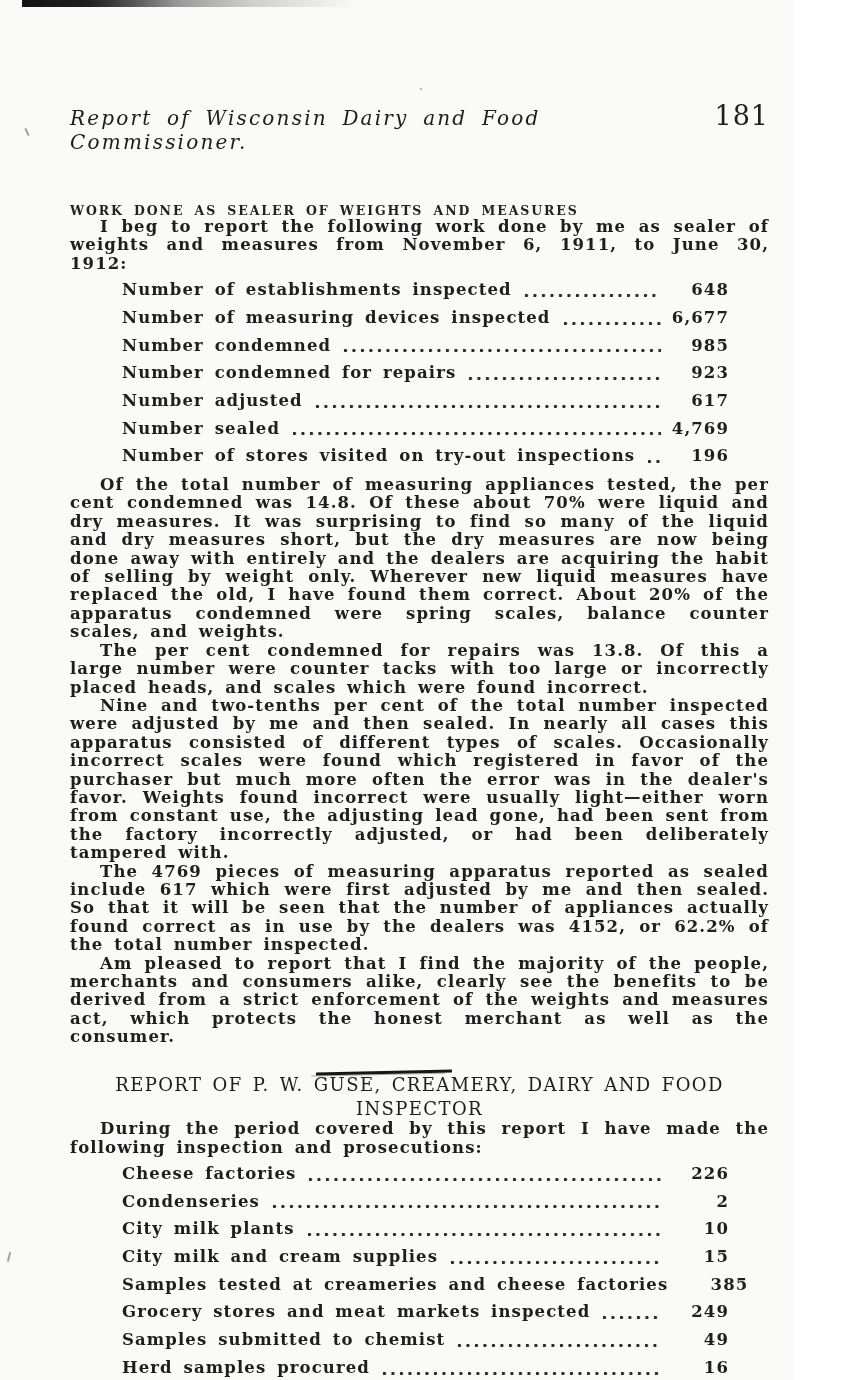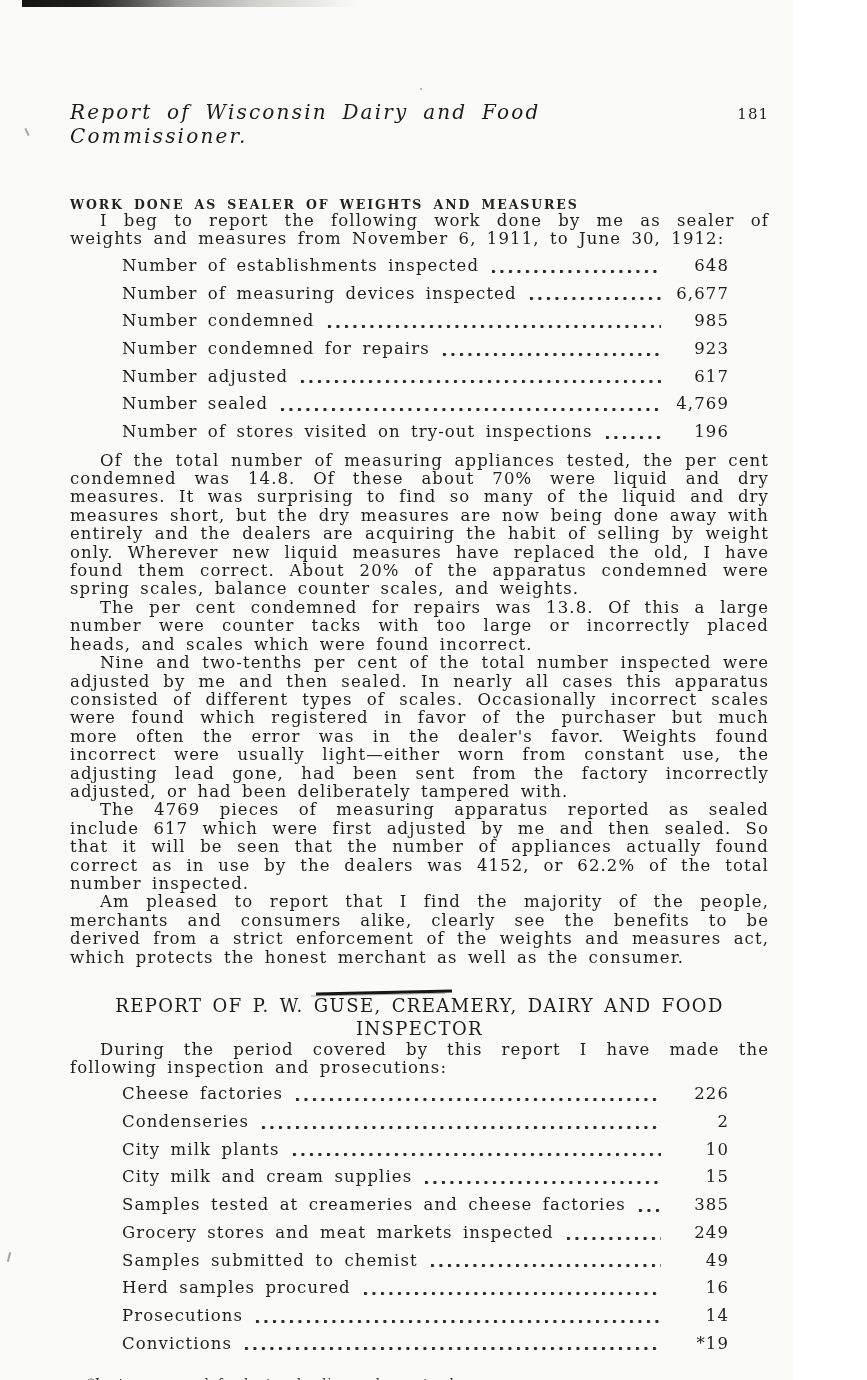--- a/index.html
+++ b/index.html
@@ -28,33 +28,34 @@
 
   .running-header {
     margin-top: 100px;
     display: flex; justify-content: center; align-items: baseline;
   }
   .running-header .title {
     font-style: italic; font-size: 20px; letter-spacing: 2.2px; word-spacing: 6px;
     color: #1c1c1c;
   }
   .running-header .pagenum {
-    font-size: 15px; margin-left: 38px; letter-spacing: 1px; font-style: normal;
+    font-size: 27px; margin-left: 38px; letter-spacing: 1px; font-style: normal;
   }
 
   .sec1-heading {
     margin-top: 49px; text-align: left;
     font-size: 12.5px; font-weight: 700; letter-spacing: 1.9px; word-spacing: 4px;
     color: #222;
   }
 
   .body-text {
     font-size: 16.5px; line-height: 18.4px;
     letter-spacing: 1.1px; word-spacing: 4px;
     color: #1e1e1e;
+    font-weight: bold;
   }
   p.para { margin: 0; text-indent: 30px; text-align: justify; }
   .intro { margin-top: 21px; }
   .paras { margin-top: 9px; }
 
   .stat-list { margin-top: 6px; }
   .row {
     display: flex; align-items: baseline; height: 19.7px;
     padding-left: 52px; padding-right: 40px; margin-top: 8px;
   }

